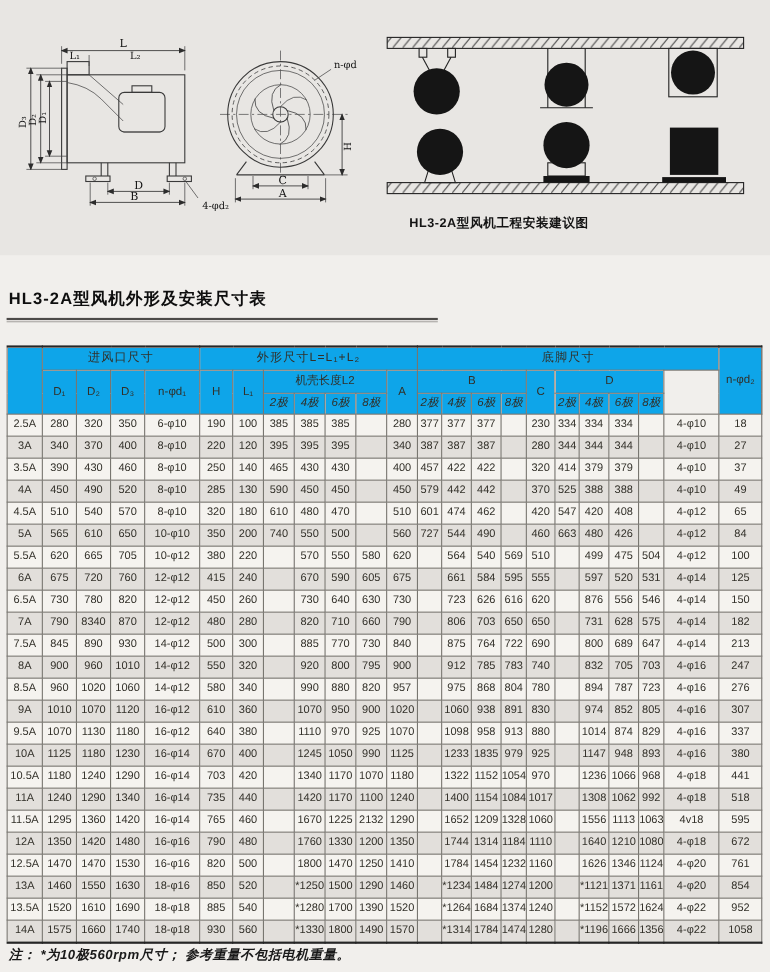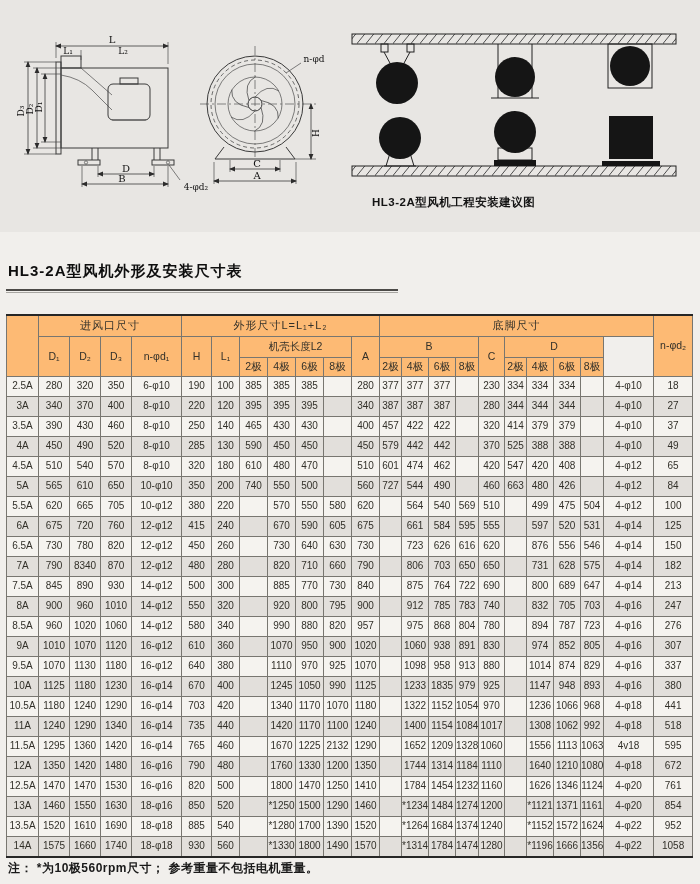--- a/index.html
+++ b/index.html
@@ -16,29 +16,29 @@
   table.dim{
     position:absolute;left:6px;top:314px;width:686px;
     border-collapse:collapse;table-layout:fixed;
     font-size:10px;line-height:1.05;
     border-top:2px solid #262626;border-bottom:2px solid #262626;
   }
   table.dim th,table.dim td{
     border:1px solid #787670;padding:0;text-align:center;vertical-align:middle;
     font-weight:normal;color:#323029;overflow:hidden;white-space:nowrap;
   }
-  table.dim thead th{background:#fdba74;font-size:10.5px;}
+  table.dim thead th{background:#0ea5e9;font-size:10.5px;}
   table.dim thead th.grp{font-size:11px;letter-spacing:1px;}
   table.dim tbody td{height:19px;background:#f5f3ef;}
   table.dim tbody tr.alt td{background:#e2dfdb;}
   table.dim thead tr:nth-child(1) th{height:20px;}
   table.dim thead tr:nth-child(2) th{height:20px;}
-  table.dim thead tr:nth-child(3) th{height:18px;}
+  table.dim thead tr:nth-child(3) th{height:18px;font-style:italic;}
   .wrapv{display:inline-block;width:12px;line-height:1.2;white-space:normal;margin-left:33px;}
-  .note{position:absolute;left:8px;top:860px;font-weight:bold;font-size:12px;letter-spacing:.5px;color:#191919;}
+  .note{position:absolute;left:8px;top:860px;font-weight:bold;font-size:12px;letter-spacing:.5px;color:#191919;font-style:italic;}
   
   .ln{stroke:#3a3a3a;stroke-width:1;fill:none;}
   .thin{stroke:#4a4a4a;stroke-width:.7;fill:none;}
   .dim-l{stroke:#3a3a3a;stroke-width:.8;fill:none;marker-start:url(#ar);marker-end:url(#ar);}
   .cl{stroke:#555;stroke-width:.7;fill:none;stroke-dasharray:9 3 2 3;}
   .dsh{stroke:#4a4a4a;stroke-width:.8;fill:none;stroke-dasharray:4 3;}
   .tl{font-family:"DejaVu Serif","Liberation Serif",serif;font-size:10px;fill:#111;text-anchor:middle;}
   .tls{font-family:"DejaVu Serif","Liberation Serif",serif;font-size:9px;fill:#111;text-anchor:middle;}
 </style>
 </head>

